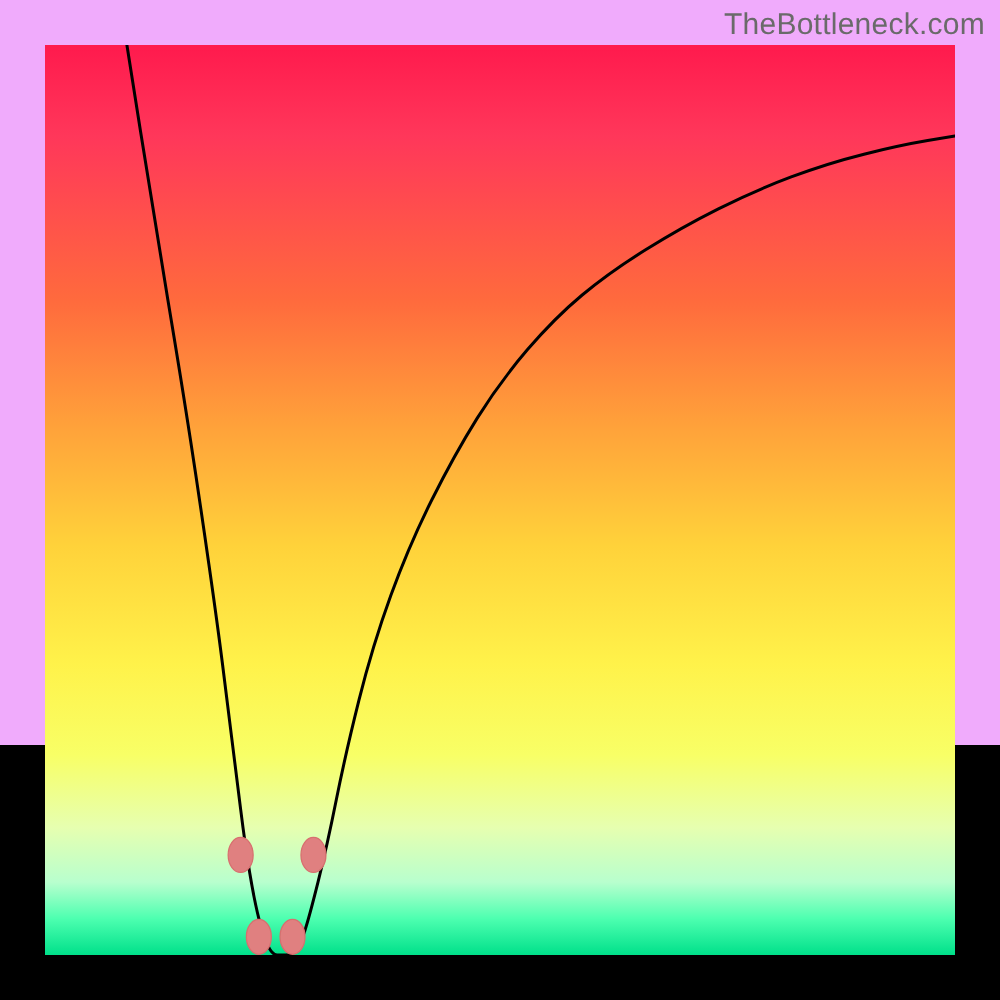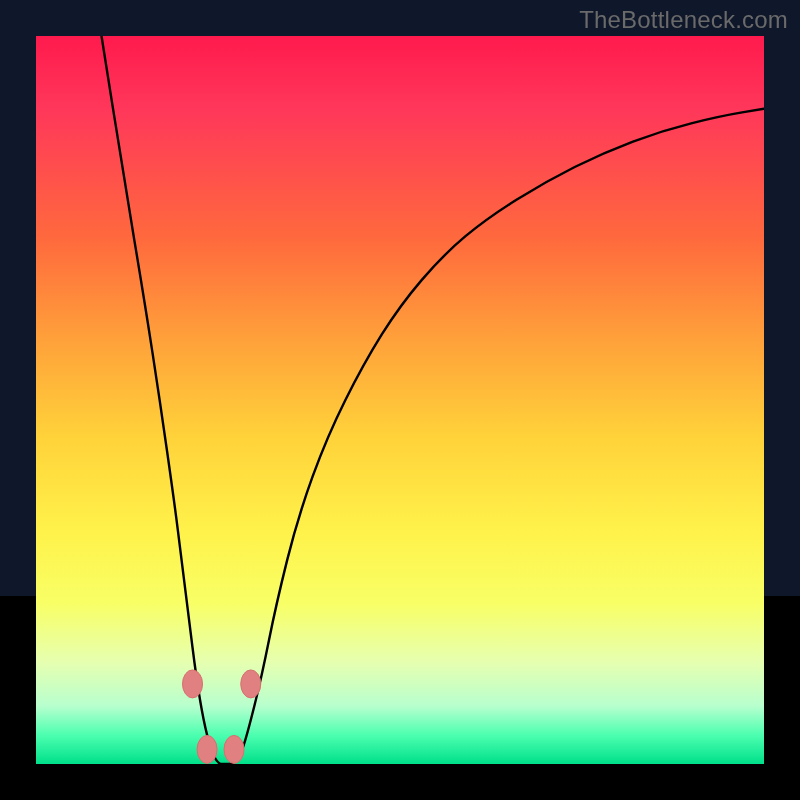--- a/index.html
+++ b/index.html
@@ -8,21 +8,21 @@
     width: 800px;
     height: 800px;
     background: #000;
     overflow: hidden;
     font-family: Arial, Helvetica, sans-serif;
   }
   .stage {
     position: relative;
     width: 800px;
     height: 596px;
-    background: #0f172a;
+    background: #f0abfc;
   }
   .plot-area {
     position: absolute;
     left: 36px;
     top: 36px;
     width: 728px;
     height: 728px;
     background: linear-gradient(
       to bottom,
       #ff1a4d 0%,

